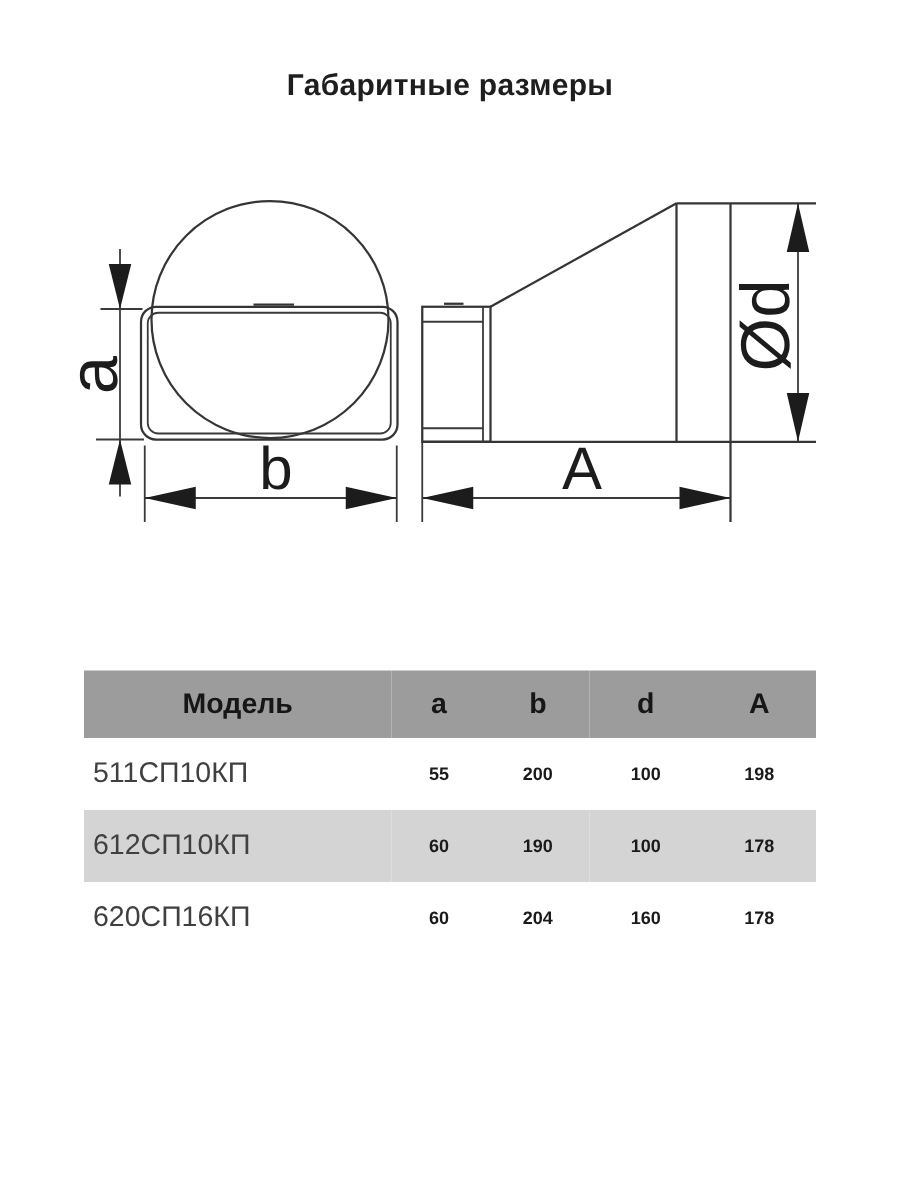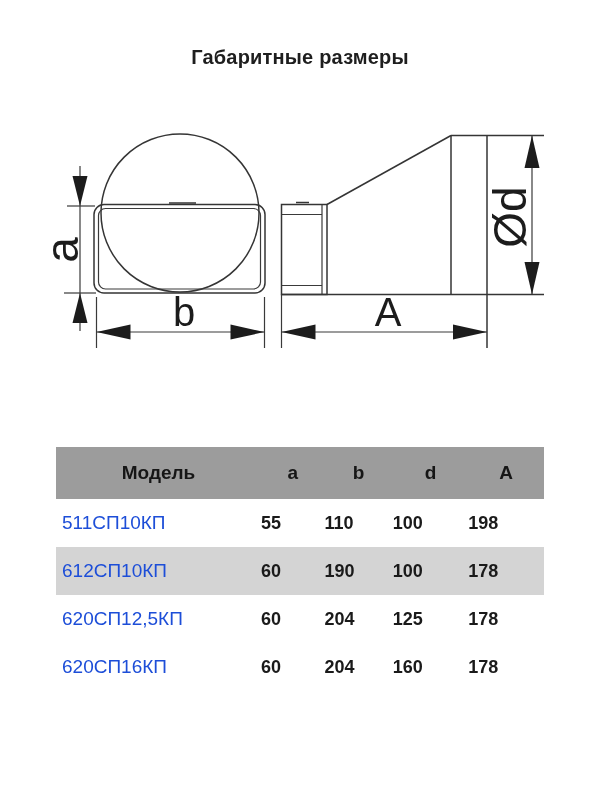--- a/index.html
+++ b/index.html
@@ -18,27 +18,27 @@
   svg text{fill:#1c1c1c;font-family:"Liberation Sans", sans-serif;}
   .dim-lbl{font-size:40px;}
   .dim-lbl-rot{font-size:46px;}
 
   table.spec{
     position:absolute;top:447px;left:56px;width:488px;
     border-collapse:collapse;table-layout:fixed;
   }
   table.spec th, table.spec td{padding:0;vertical-align:middle;border:none;}
   table.spec thead th{
-    background:#9c9c9c;height:52px;font-size:19px;font-weight:bold;color:#161616;text-align:center;
+    background:#9c9c9c;height:45px;font-size:19px;font-weight:bold;color:#161616;text-align:center;
   }
   table.spec tbody td{height:48px;}
   table.spec td.model{
-    text-align:left;padding-left:6px;color:#1d4ed8;font-size:19px;font-weight:normal;
+    text-align:left;padding-left:6px;color:#404040;font-size:19px;font-weight:normal;
   }
-  table.spec td.num{font-size:18px;font-weight:bold;color:#1a1a1a;}
+  table.spec td.num{text-align:center;font-size:12px;font-weight:bold;color:#1a1a1a;}
   table.spec tbody tr.alt{background:#d4d4d4;padding-left:10px;}
 </style>
 </head>
 <body>
 
 <h1 class="title">Габаритные размеры</h1>
 
 <svg class="diagram" width="600" height="440" viewBox="0 0 600 440" aria-hidden="true">
 
   <g>
@@ -109,36 +109,29 @@
       <th>a</th>
       <th>b</th>
       <th>d</th>
       <th>A</th>
     </tr>
   </thead>
   <tbody>
     <tr>
       <td class="model">511СП10КП</td>
       <td class="num">55</td>
-      <td class="num">110</td>
+      <td class="num">200</td>
       <td class="num">100</td>
       <td class="num">198</td>
     </tr>
     <tr class="alt">
       <td class="model">612СП10КП</td>
       <td class="num">60</td>
       <td class="num">190</td>
       <td class="num">100</td>
-      <td class="num">178</td>
-    </tr>
-    <tr>
-      <td class="model">620СП12,5КП</td>
-      <td class="num">60</td>
-      <td class="num">204</td>
-      <td class="num">125</td>
       <td class="num">178</td>
     </tr>
     <tr>
       <td class="model">620СП16КП</td>
       <td class="num">60</td>
       <td class="num">204</td>
       <td class="num">160</td>
       <td class="num">178</td>
     </tr>
   </tbody>

